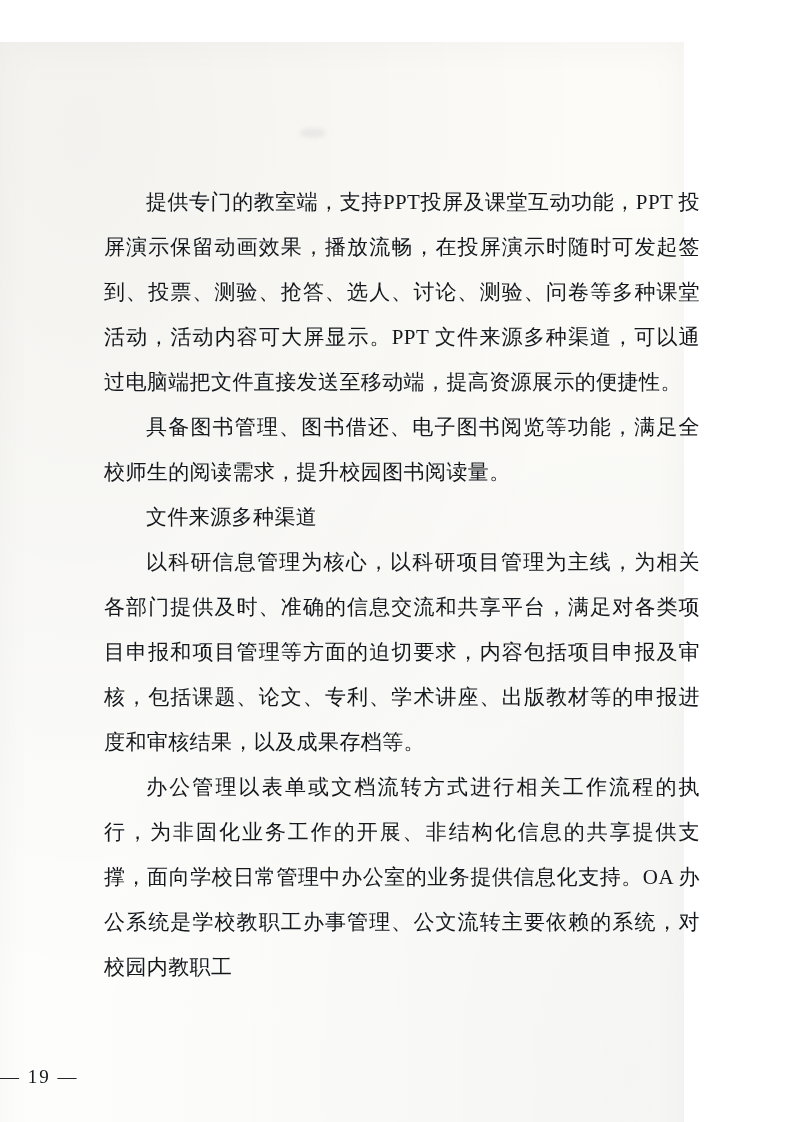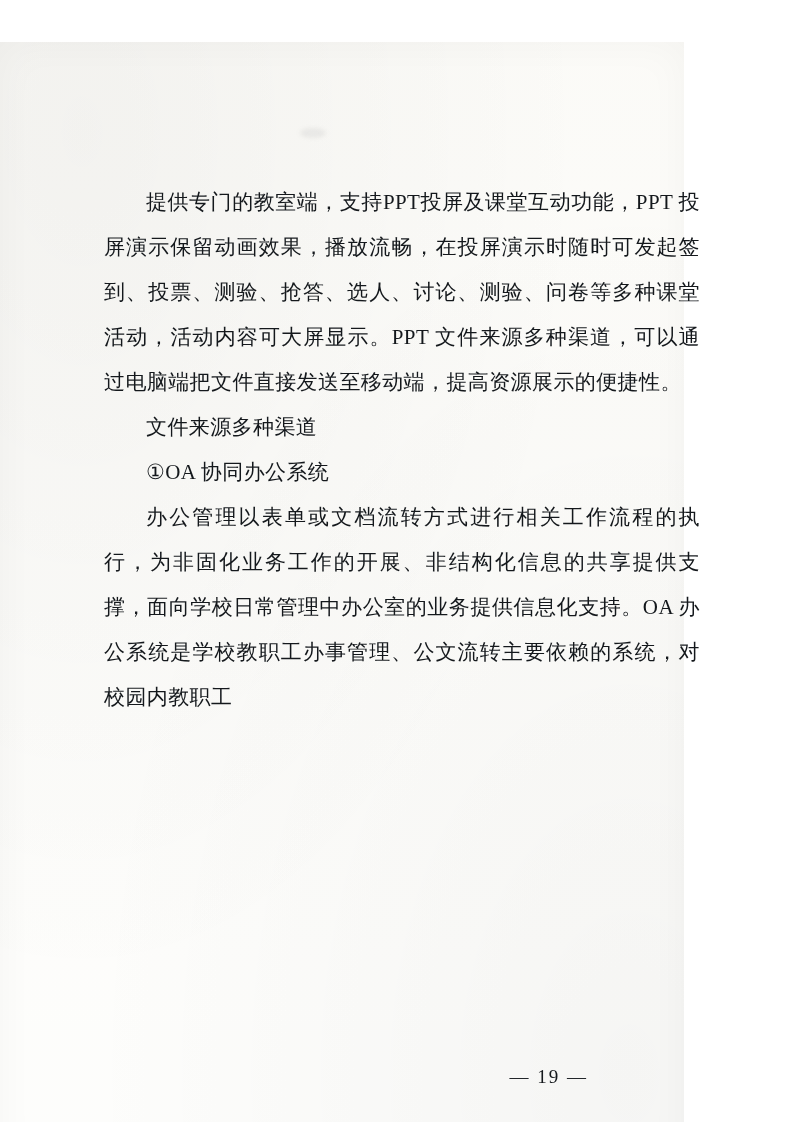--- a/index.html
+++ b/index.html
@@ -48,21 +48,20 @@
     text-justify: inter-ideograph;
     text-indent: 42px;
     color: #14181c;
     font-family: "Liberation Serif", "DejaVu Serif", serif;
   }
   .pagenum {
     position: absolute;
     left: 0;
     right: 96px;
     bottom: 76px;
-    text-align: right;
     font-size: 19px;
     letter-spacing: 2px;
     color: #14181c;
     font-family: "Liberation Serif", "DejaVu Serif", serif;
   }
   .smudge {
     position: absolute;
     left: 300px;
     top: 86px;
     width: 26px;
@@ -80,20 +79,21 @@
   }
 </style>
 </head>
 <body>
 
 <div class="page">
   <div class="smudge"></div>
 
   <div class="content">
     <p class="para">提供专门的教室端，支持PPT投屏及课堂互动功能，PPT 投屏演示保留动画效果，播放流畅，在投屏演示时随时可发起签到、投票、测验、抢答、选人、讨论、测验、问卷等多种课堂活动，活动内容可大屏显示。PPT 文件来源多种渠道，可以通过电脑端把文件直接发送至移动端，提高资源展示的便捷性。</p>
+    <p class="para">具备图书管理、图书借还、电子图书阅览等功能，满足全校师生的阅读需求，提升校园图书阅读量。</p>
     <p class="para">文件来源多种渠道</p>
-    <p class="para">①OA 协同办公系统</p>
+    <p class="para">以科研信息管理为核心，以科研项目管理为主线，为相关各部门提供及时、准确的信息交流和共享平台，满足对各类项目申报和项目管理等方面的迫切要求，内容包括项目申报及审核，包括课题、论文、专利、学术讲座、出版教材等的申报进度和审核结果，以及成果存档等。</p>
     <p class="para">办公管理以表单或文档流转方式进行相关工作流程的执行，为非固化业务工作的开展、非结构化信息的共享提供支撑，面向学校日常管理中办公室的业务提供信息化支持。OA 办公系统是学校教职工办事管理、公文流转主要依赖的系统，对校园内教职工</p>
   </div>
 
   <div class="pagenum">— 19 —</div>
   <div class="edge-shadow"></div>
 </div>
 
 </body></html>

